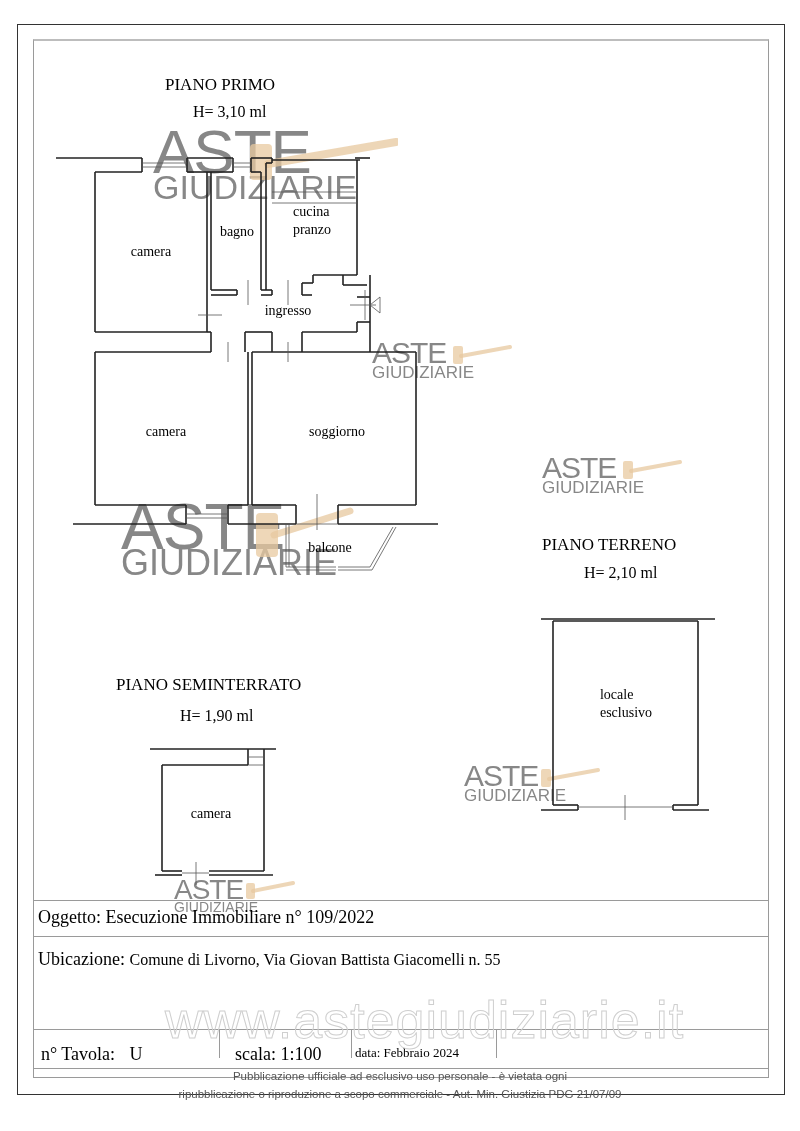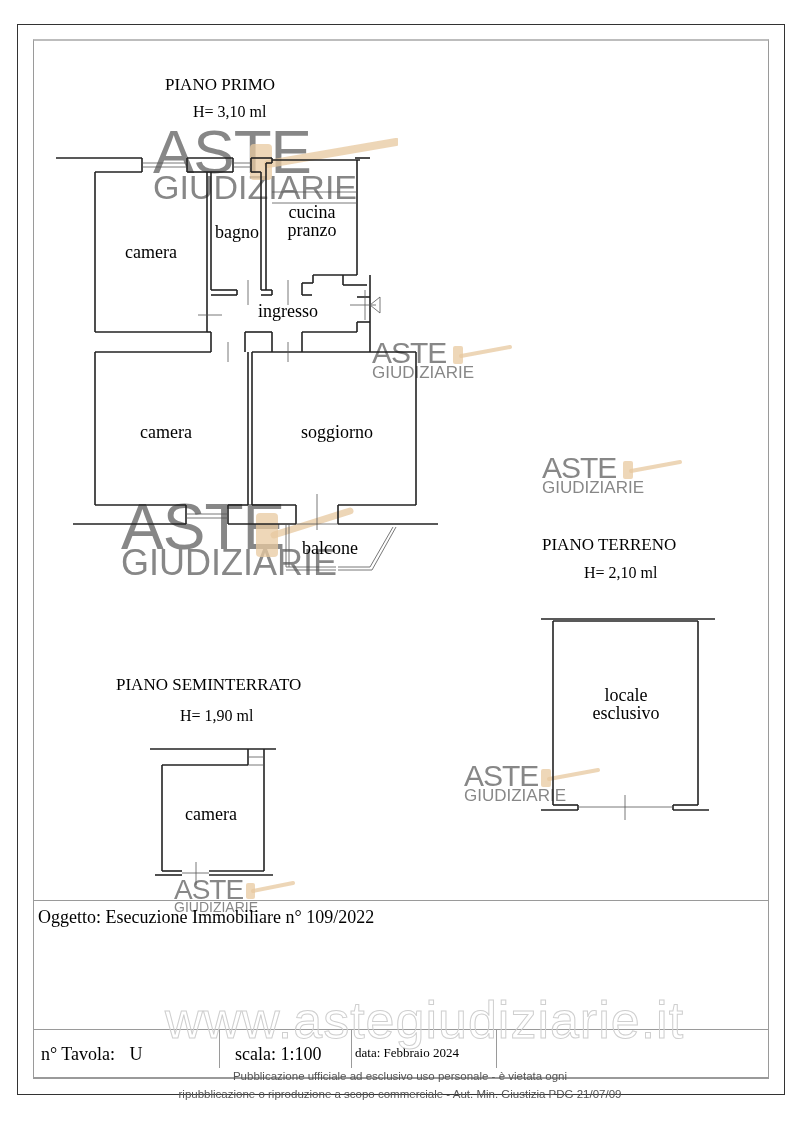--- a/index.html
+++ b/index.html
@@ -2,21 +2,21 @@
 <html><head>
 <meta charset="utf-8">
 <style>
   html, body { margin:0; padding:0; background:#ffffff; }
   body { width:800px; height:1131px; position:relative; overflow:hidden; font-family:"Liberation Serif", serif; color:#000; }
   .outer-frame { position:absolute; left:17px; top:24px; width:768px; height:1071px; border:1px solid #333; box-sizing:border-box; }
   .inner-frame { position:absolute; left:33px; top:39px; width:736px; height:1039px; border:1px solid #9a9a9a; border-top:2px solid #bdbdbd; box-sizing:border-box; }
   .plan-svg { position:absolute; left:0; top:0; width:800px; height:1131px; }
   .floor-title { position:absolute; font-size:17px; white-space:nowrap; }
   .floor-height { position:absolute; font-size:16px; white-space:nowrap; }
-  .room-label { position:absolute; font-size:18px; text-align:center; line-height:18px; white-space:nowrap; transform:translateX(-50%); }
+  .room-label { position:absolute; font-size:14px; line-height:18px; white-space:nowrap; transform:translateX(-50%); }
   .watermark { position:absolute; font-family:"Liberation Sans", sans-serif; color:#737373; opacity:0.85; line-height:0.85; pointer-events:none; }
   .wm-aste { display:block; letter-spacing:-1px; }
   .wm-giud { display:block; }
   .gavel { position:absolute; }
   .titleblock { position:absolute; left:33px; top:900px; width:736px; height:180px; }
   .tb-row { position:absolute; left:0; width:736px; border-top:1px solid #9a9a9a; box-sizing:border-box; font-size:18px; }
   .tb-text { position:absolute; left:5px; white-space:nowrap; }
   .tb-cell { position:absolute; top:0; bottom:0; border-left:1px solid #9a9a9a; }
   .footer-note { position:absolute; left:0; width:800px; text-align:center; font-family:"Liberation Sans", sans-serif; font-size:11.5px; color:#555; white-space:nowrap; }
   .site-wm { position:absolute; left:165px; top:990px; font-family:"Liberation Sans", sans-serif; font-size:52px; color:transparent; -webkit-text-stroke:1px #cfcfcf; letter-spacing:1px; white-space:nowrap; pointer-events:none; }
@@ -235,21 +235,27 @@
 </div>
 <div class="room-label" style="left:211px; top:805px;">camera</div>
 
 <div class="titleblock">
   <div class="tb-row" style="top:0; height:36px;">
     <span class="tb-text" style="top:6px;">
       <span>Oggetto:</span>
       <span>Esecuzione Immobiliare n° 109/2022</span>
     </span>
   </div>
-  <div class="tb-row" style="top:129px; height:50px; border-bottom:1px solid #9a9a9a;">
+  <div class="tb-row" style="top:36px; height:55px;">
+    <span class="tb-text" style="top:12px;">
+      <span>Ubicazione:</span>
+      <span style="font-size:16px;">Comune di Livorno, Via Giovan Battista Giacomelli n. 55</span>
+    </span>
+  </div>
+  <div class="tb-row" style="top:129px; height:40px; border-bottom:1px solid #9a9a9a;">
     <span class="tb-text" style="top:14px; left:8px;">
       <span>n° Tavola:</span>
       <span style="margin-left:10px;">U</span>
     </span>
     <div class="tb-cell" style="left:186px; top:0; bottom:10px;"></div>
     <span class="tb-text" style="top:14px; left:202px;">
       <span>scala:</span>
       <span>1:100</span>
     </span>
     <div class="tb-cell" style="left:318px; top:0; bottom:10px;"></div>

